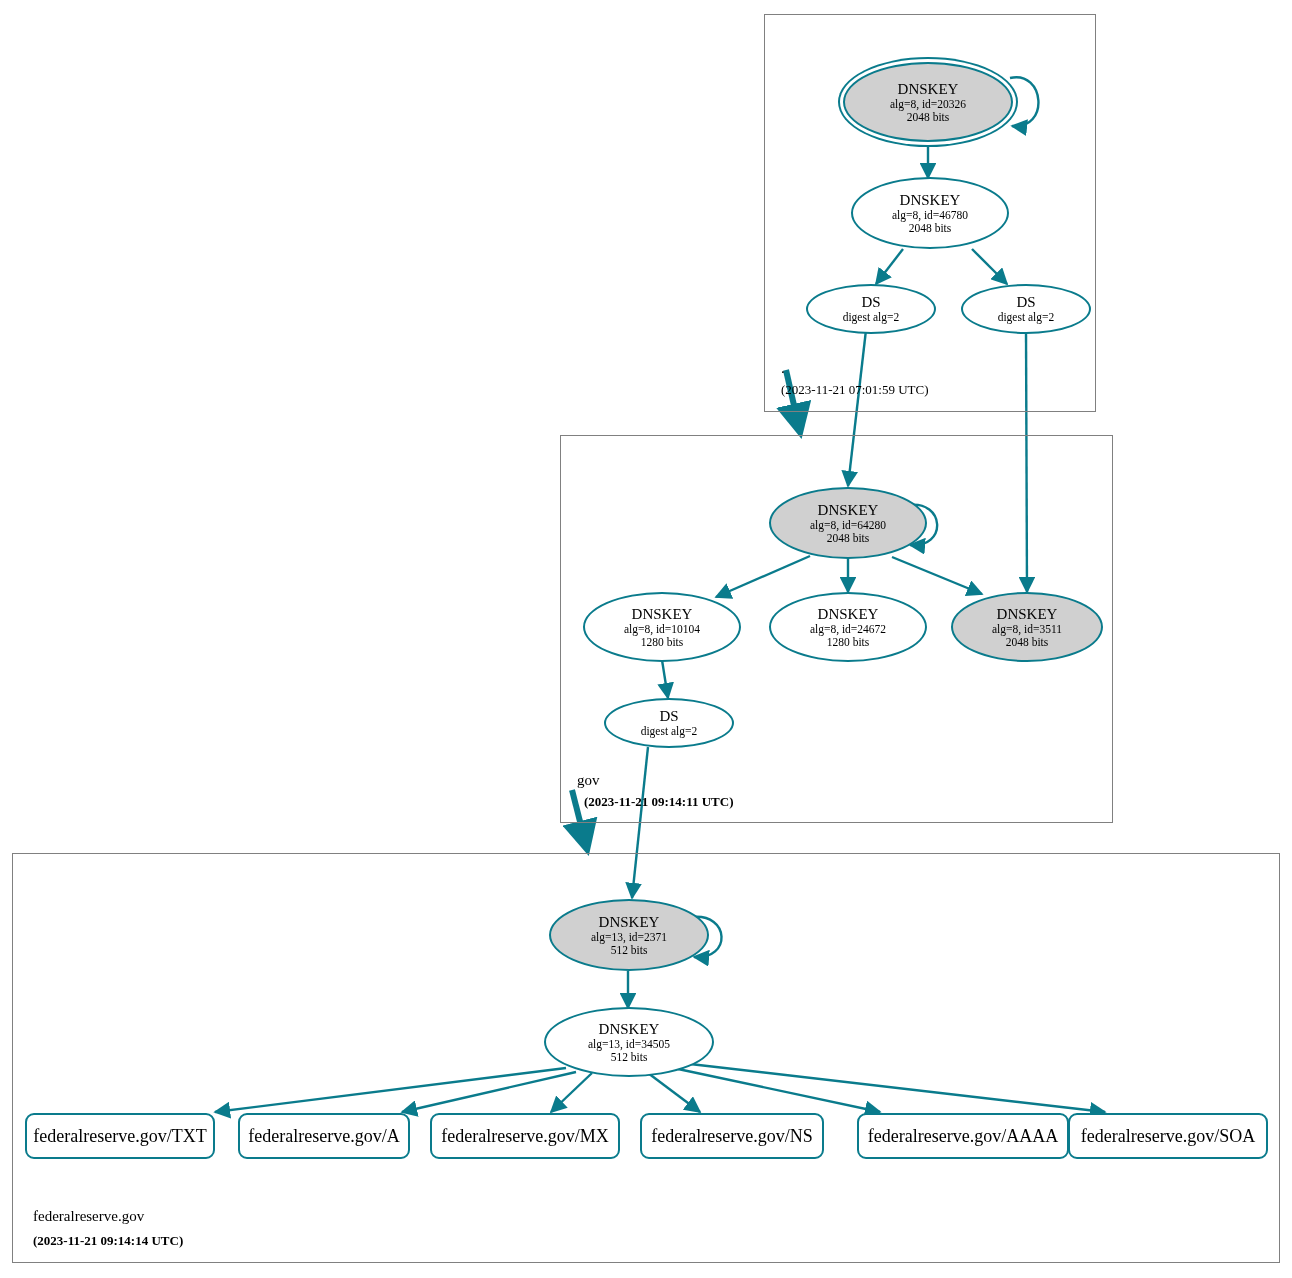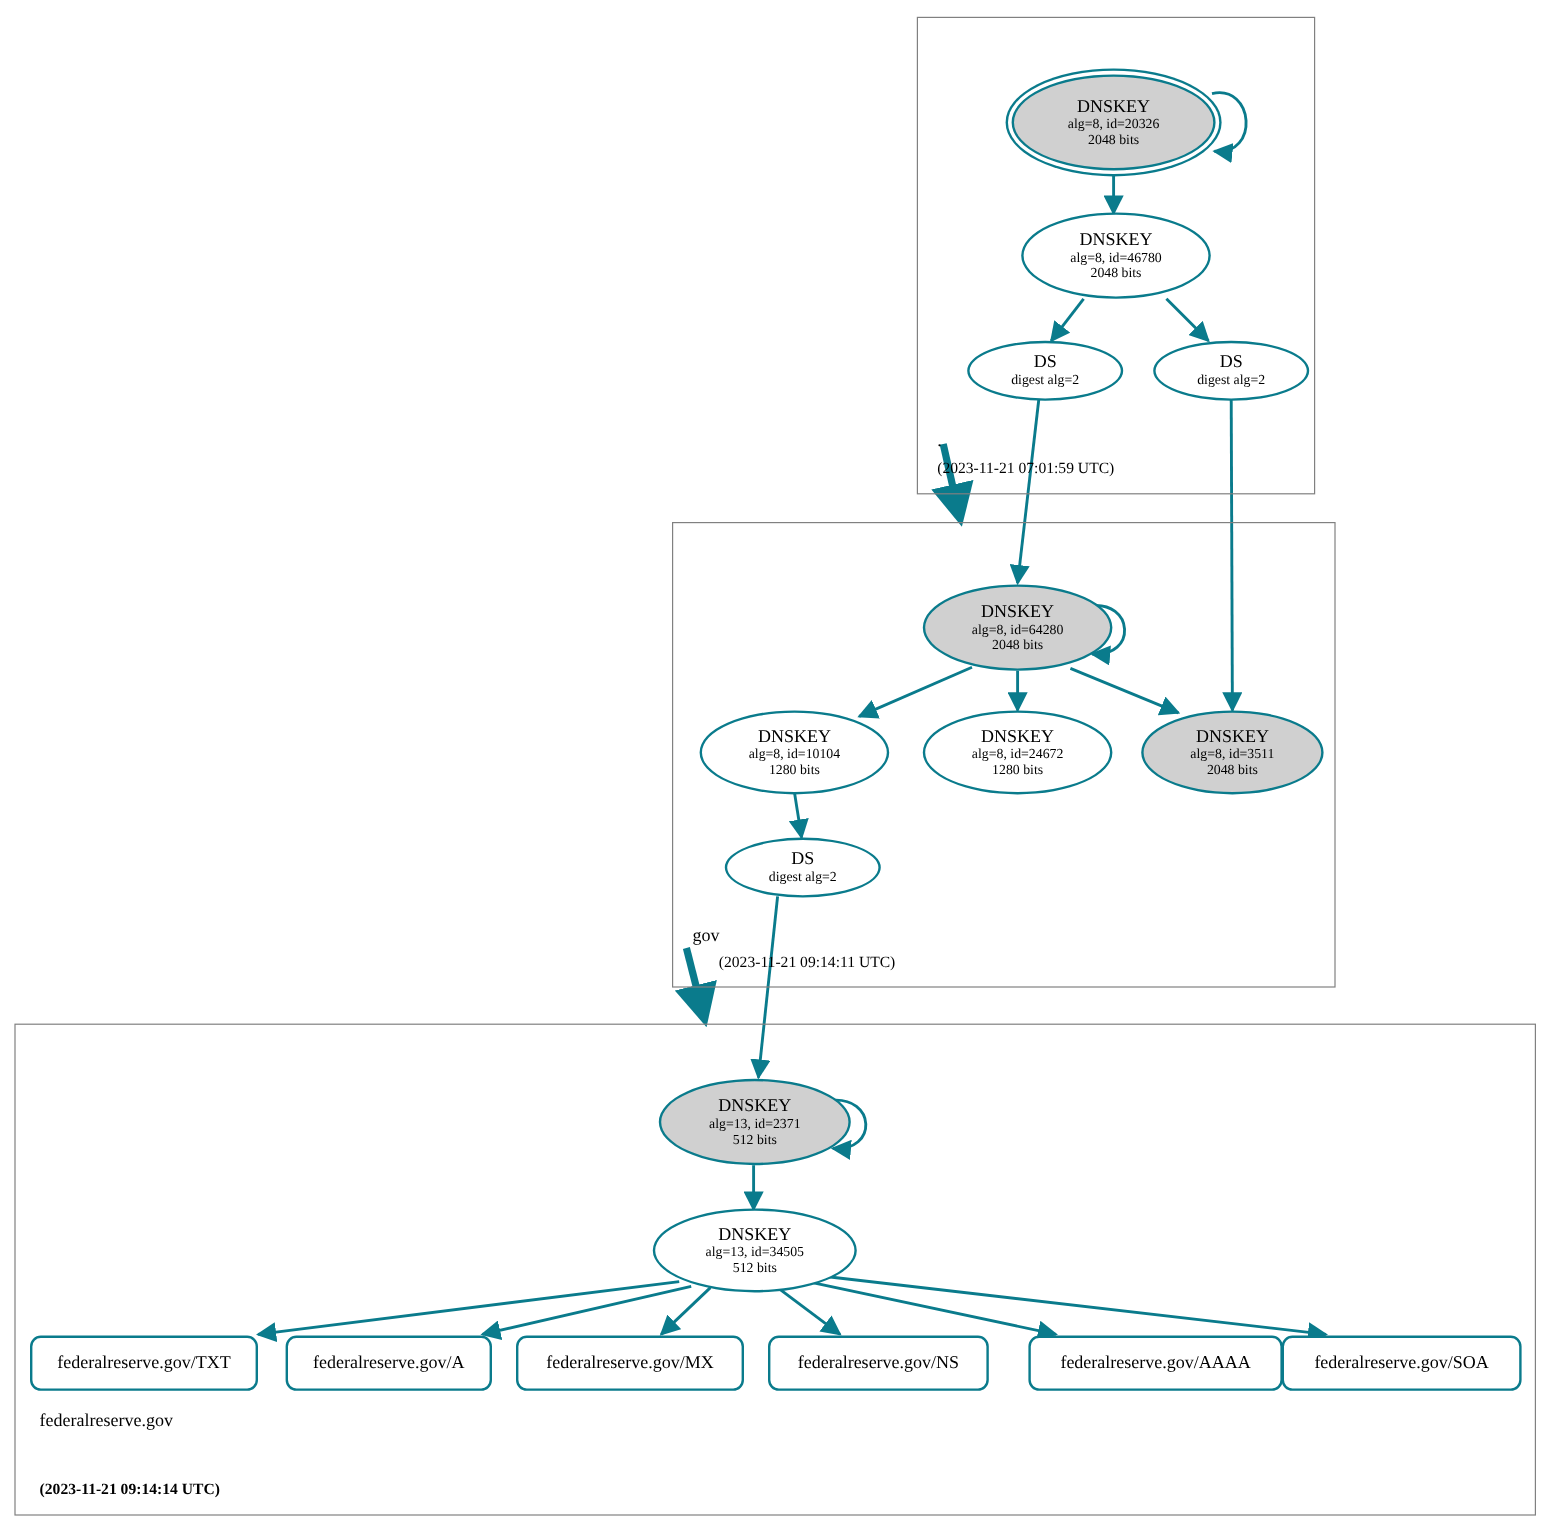--- a/index.html
+++ b/index.html
@@ -77,21 +77,21 @@
   }
   .rrset {
     position: absolute;
     box-sizing: border-box;
     display: flex;
     align-items: center;
     justify-content: center;
     border: 2px solid #0a7b8c;
     border-radius: 9px;
     background: #ffffff;
-    font-size: 15px;
+    font-size: 18px;
     color: #000000;
     white-space: nowrap;
   }
 </style>
 </head>
 <body>
 
 <div id="stage">
 
   <svg id="edges" viewBox="0 0 1292 1278">
@@ -143,24 +143,24 @@
     <path d="M 678 1069 L 880 1112" fill="none" stroke="#0a7b8c" stroke-width="2.4" marker-end="url(#arrow)"></path>
     <path d="M 690 1064 L 1105 1112" fill="none" stroke="#0a7b8c" stroke-width="2.4" marker-end="url(#arrow)"></path>
   </svg>
 
   <div class="zone-box" style="left:764px; top:14px; width:332px; height:398px;"></div>
   <div class="zone-label" style="left:781px; top:360px;">.</div>
   <div class="zone-date" style="left:781px; top:382px;">(2023-11-21 07:01:59 UTC)</div>
 
   <div class="zone-box" style="left:560px; top:435px; width:553px; height:388px;"></div>
   <div class="zone-label" style="left:577px; top:772px;">gov</div>
-  <div class="zone-date" style="left:599px; top:794px;">(2023-11-21 09:14:11 UTC)</div>
+  <div class="zone-date" style="left:584px; top:794px;font-weight:bold;">(2023-11-21 09:14:11 UTC)</div>
 
   <div class="zone-box" style="left:12px; top:853px; width:1268px; height:410px;"></div>
-  <div class="zone-label" style="left:33px; top:1176px;">federalreserve.gov</div>
+  <div class="zone-label" style="left:33px; top:1208px;">federalreserve.gov</div>
   <div class="zone-date" style="left:33px; top:1233px;font-weight:bold;">(2023-11-21 09:14:14 UTC)</div>
 
   <div class="node ellipse shaded double" style="left:843px; top:62px; width:170px; height:80px;">
     <div class="l1">DNSKEY</div>
     <div class="l2">alg=8, id=20326</div>
     <div class="l3">2048 bits</div>
   </div>
 
   <div class="node ellipse" style="left:851px; top:177px; width:158px; height:72px;">
     <div class="l1">DNSKEY</div>

